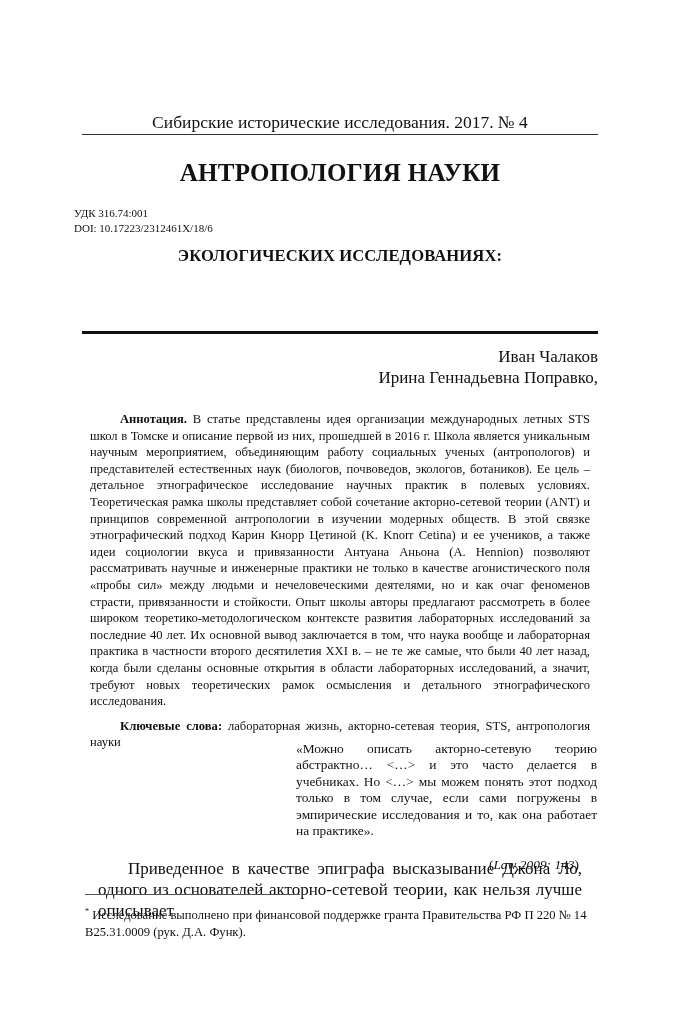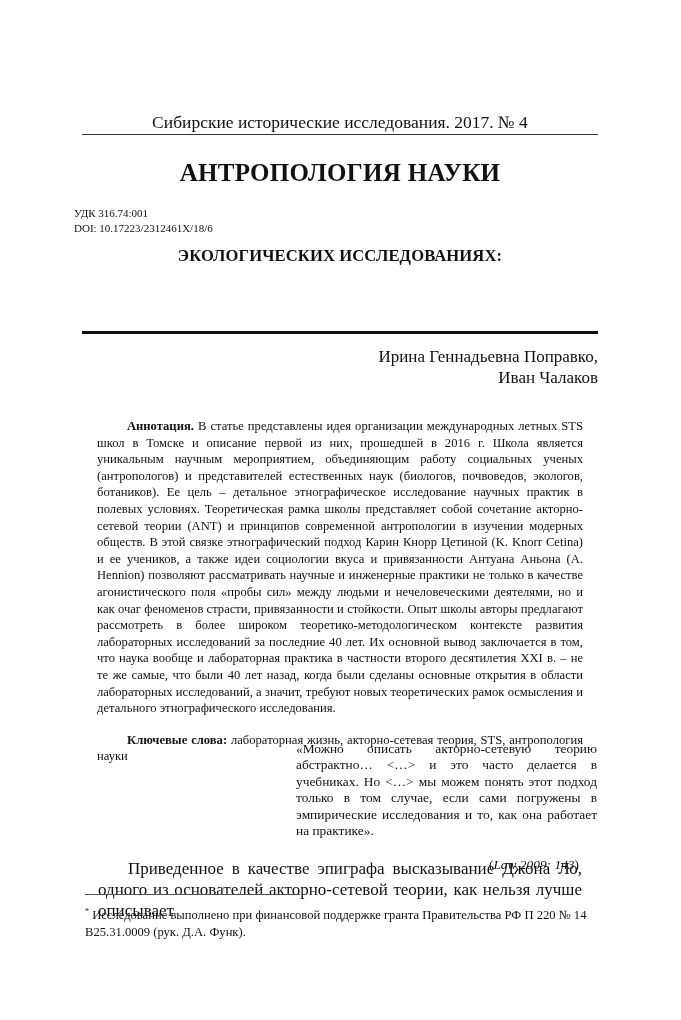--- a/index.html
+++ b/index.html
@@ -8,21 +8,21 @@
   .abs { position: absolute; }
   .running-head { left: 82px; width: 516px; top: 112px; text-align: center; font-size: 17.5px; line-height: 20px; }
   .top-rule { left: 82px; width: 516px; top: 134px; height: 0; border-top: 1px solid #333; }
   .section-title { left: 82px; width: 516px; top: 158px; text-align: center; font-size: 25px; font-weight: bold; letter-spacing: 0.3px; line-height: 30px; }
   .meta { left: 74px; top: 206px; font-size: 11px; line-height: 15px; }
   .article-title { left: 82px; width: 516px; top: 246px; text-align: center; font-size: 16.6px; font-weight: bold; line-height: 20.5px; letter-spacing: 0.1px; }
   .article-title sup { font-size: 9px; }
   .title-rule { left: 82px; width: 516px; top: 331px; height: 0; border-top: 3px solid #111; }
   .authors { right: 83px; top: 346px; text-align: right; font-size: 17px; line-height: 21px; }
   .abstract { left: 82px; width: 516px; top: 403px; font-size: 12.6px; line-height: 16.6px; text-align: justify; }
-  .abstract p { margin: 15px; text-indent: 30px; }
+  .abstract p { margin: 8px; text-indent: 30px; }
   .abstract b { font-weight: bold; }
   .epigraph { left: 296px; width: 301px; top: 741px; font-size: 13.4px; line-height: 16.4px; text-align: justify; }
   .epigraph .quote { margin: 0; }
   .epigraph .source { text-align: right; margin: 18px; }
   .epigraph .source i { font-style: italic; }
   .body-text { left: 82px; width: 516px; top: 842px; font-size: 17px; line-height: 21px; text-align: justify; }
   .body-text p { margin: 16px; text-indent: 30px; }
   .fn-rule { left: 85px; width: 215px; top: 894px; height: 0; border-top: 1.5px solid #555; }
   .footnote { left: 85px; width: 513px; top: 904px; font-size: 12.6px; line-height: 16.4px; }
   .footnote sup { font-size: 8px; }
@@ -39,22 +39,22 @@
   <div>УДК 316.74:001</div>
   <div>DOI: 10.17223/2312461X/18/6</div>
 </div>
 
 <div class="abs article-title">
   <div>ЭКОЛОГИЧЕСКИХ ИССЛЕДОВАНИЯХ:</div>
 </div>
 <div class="abs title-rule"></div>
 
 <div class="abs authors">
+  <div>Иван Чалаков</div>
   <div>Ирина Геннадьевна Поправко,</div>
-  <div>Иван Чалаков</div>
 </div>
 
 <div class="abs abstract">
   <p><b>Аннотация.</b><span> В статье представлены идея организации международных летных STS школ в Томске и описание первой из них, прошедшей в 2016 г. Школа является уникальным научным мероприятием, объединяющим работу социальных ученых (антропологов) и представителей естественных наук (биологов, почвоведов, экологов, ботаников). Ее цель – детальное этнографическое исследование научных практик в полевых условиях. Теоретическая рамка школы представляет собой сочетание акторно-сетевой теории (ANT) и принципов современной антропологии в изучении модерных обществ. В этой связке этнографический подход Карин Кнорр Цетиной (K. Knorr Cetina) и ее учеников, а также идеи социологии вкуса и привязанности Антуана Аньона (A. Hennion) позволяют рассматривать научные и инженерные практики не только в качестве агонистического поля «пробы сил» между людьми и нечеловеческими деятелями, но и как очаг феноменов страсти, привязанности и стойкости. Опыт школы авторы предлагают рассмотреть в более широком теоретико-методологическом контексте развития лабораторных исследований за последние 40 лет. Их основной вывод заключается в том, что наука вообще и лабораторная практика в частности второго десятилетия XXI в. – не те же самые, что были 40 лет назад, когда были сделаны основные открытия в области лабораторных исследований, а значит, требуют новых теоретических рамок осмысления и детального этнографического исследования.</span></p>
   <p><b>Ключевые слова:</b><span> лабораторная жизнь, акторно-сетевая теория, STS, антропология науки</span></p>
 </div>
 
 <div class="abs epigraph">
   <p class="quote">«Можно описать акторно-сетевую теорию абстрактно… &lt;…&gt; и это часто делается в учебниках. Но &lt;…&gt; мы можем понять этот подход только в том случае, если сами погружены в эмпирические исследования и то, как она работает на практике».</p>
   <p class="source"><span>(</span><i>Law 2009: 143</i><span>)</span></p>

